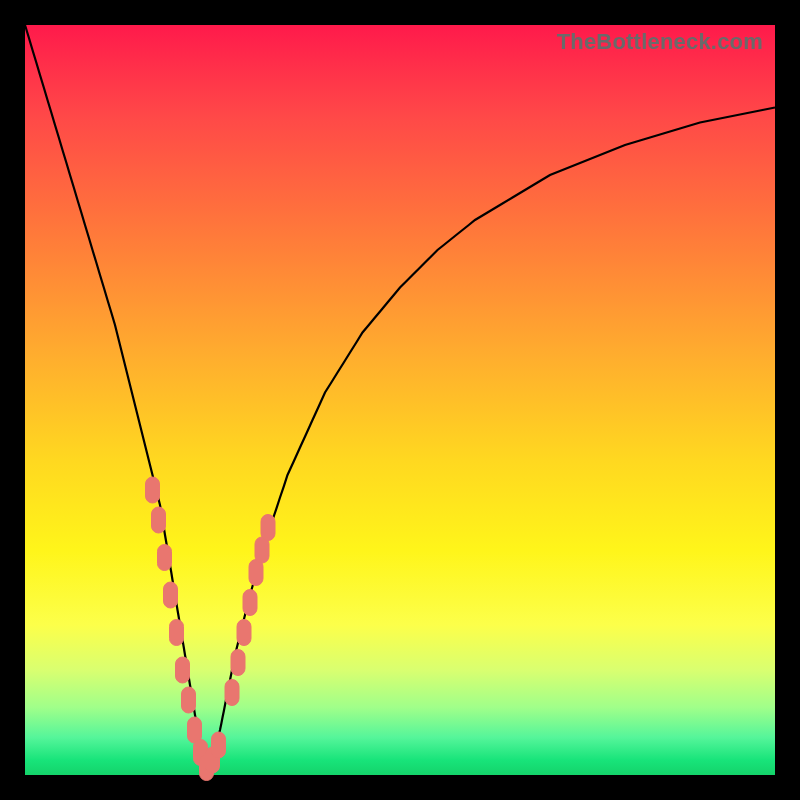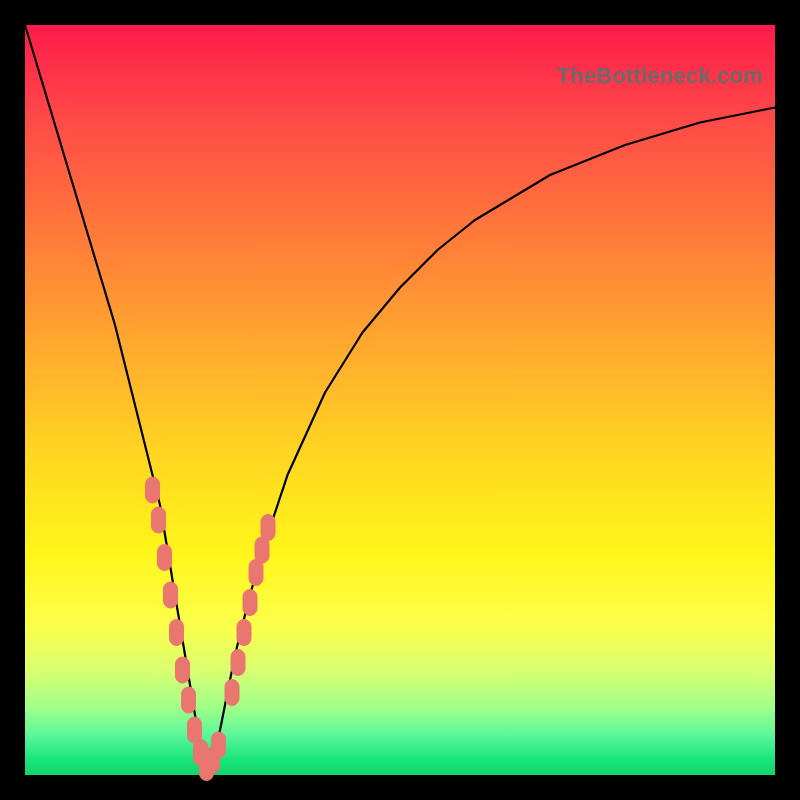--- a/index.html
+++ b/index.html
@@ -39,21 +39,20 @@
   }
   .watermark {
     position: absolute;
     top: 4px;
     right: 12px;
     font-size: 22px;
     font-weight: 600;
     color: #6a6a6a;
     letter-spacing: 0.2px;
     user-select: none;
-    margin-top: 34px;
   }
   svg.curve {
     position: absolute;
     left: 0; top: 0;
     width: 750px;
     height: 750px;
     overflow: visible;
   }
   .curve path {
     fill: none;

